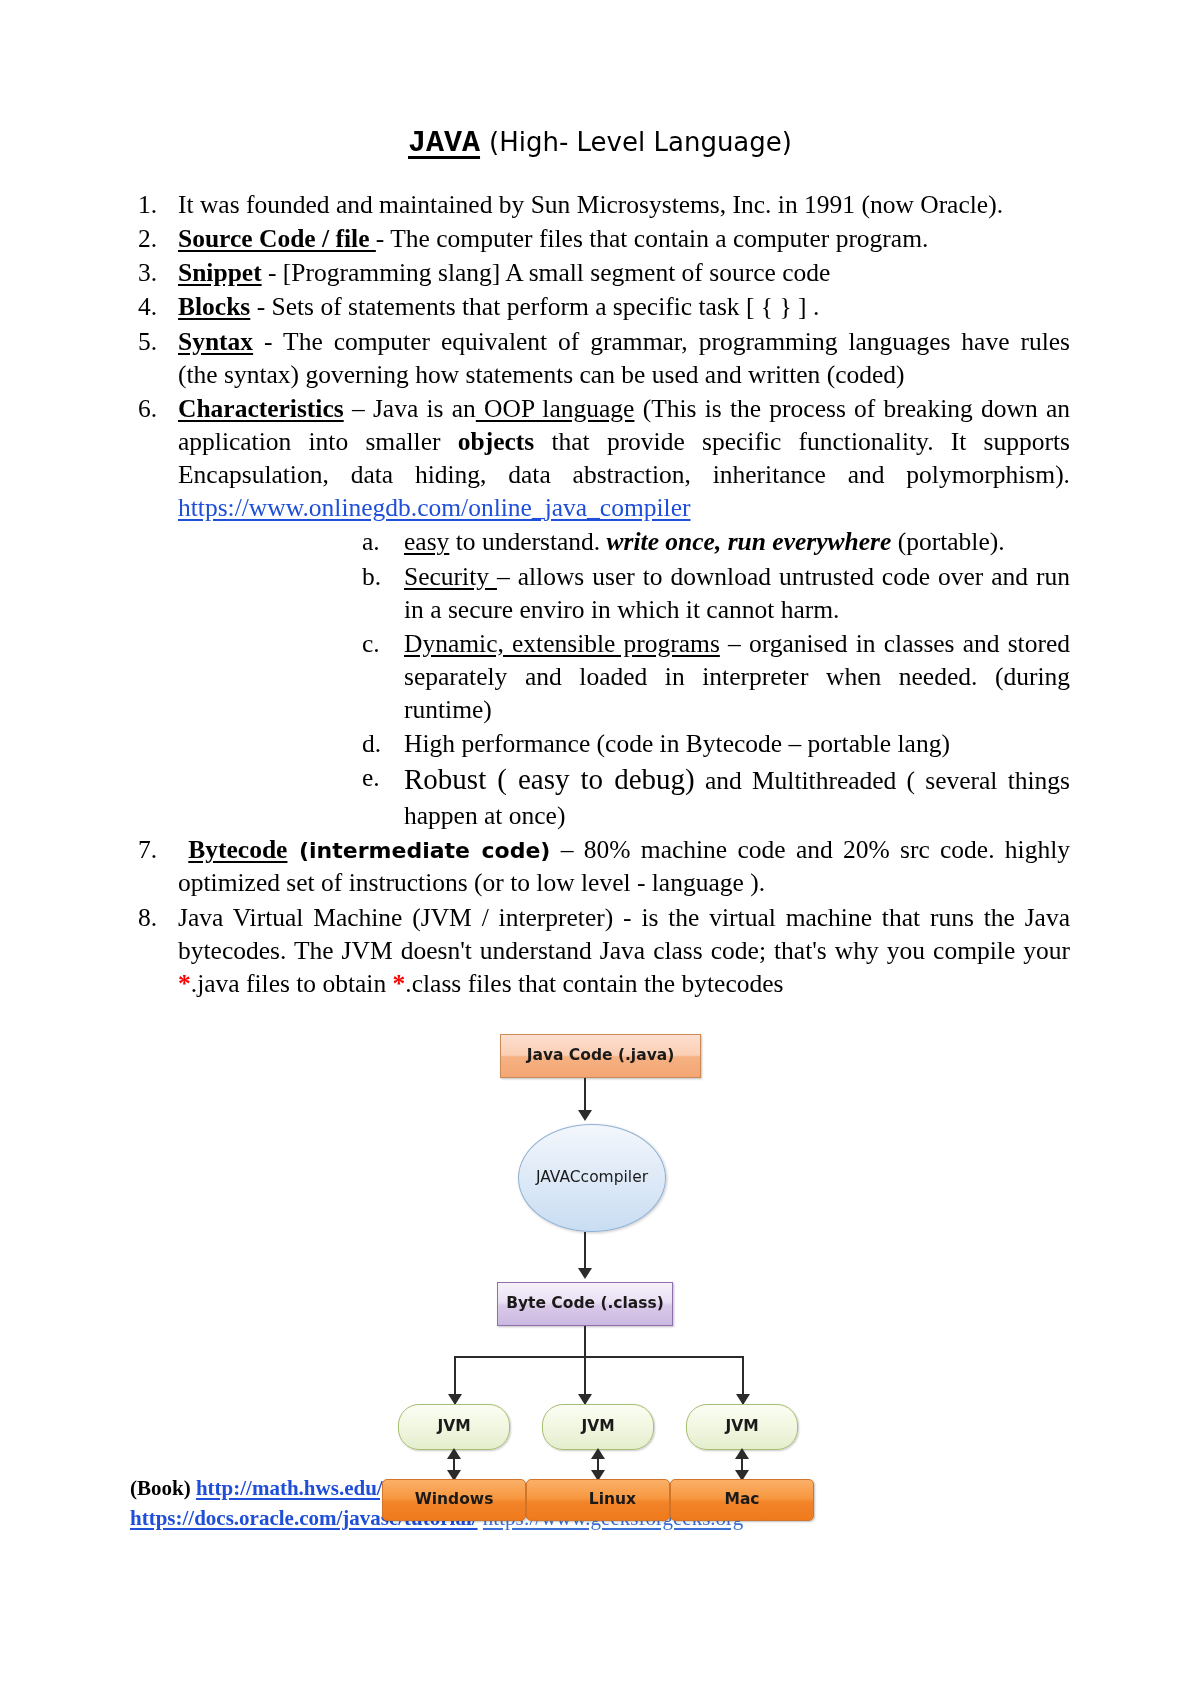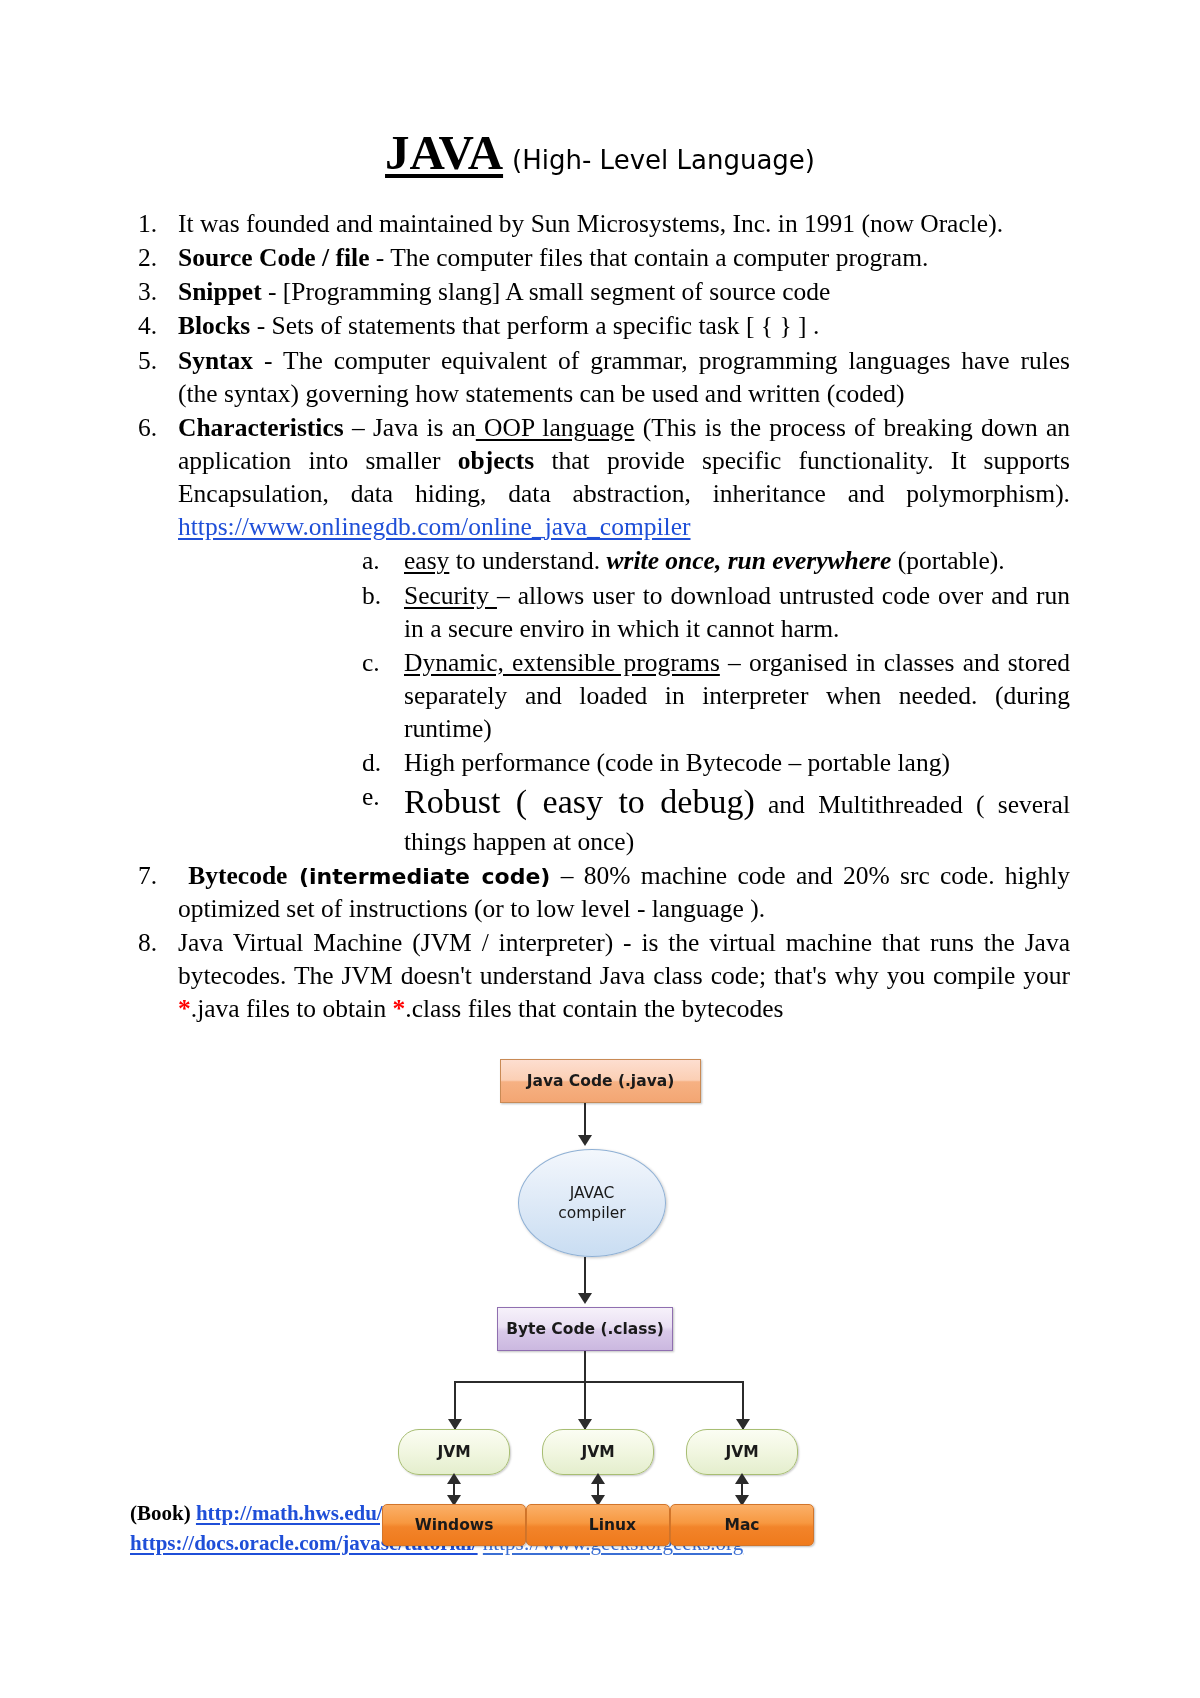--- a/index.html
+++ b/index.html
@@ -10,22 +10,22 @@
     font-family:"Liberation Serif", serif;
     color:#000000;
     position:relative;
     overflow:hidden;
   }
   .page { padding:128px 130px 0 130px; position:relative; width:1200px; }
 
   
   .title-row { text-align:center; margin:0 0 30px 0; line-height:1.0; }
   .title-main {
-    font-family:Liberation Serif, serif;
-    font-size:49px; font-weight:bold;
+    font-family:Liberation Mono, monospace;
+    font-size:30px; font-weight:bold;
     text-decoration:underline;
     text-underline-offset:5px;
     letter-spacing:0px;
   }
   .title-sub {
     font-family:"DejaVu Sans", sans-serif;
     font-size:26px; font-weight:normal;
     margin-left:9px;
   }
 
@@ -60,29 +60,29 @@
     margin-bottom:1px;
   }
   ol.lvl2 > li > .num {
     position:absolute; left:2px; top:0;
     width:38px; text-align:left;
   }
 
   
   .b  { font-weight:bold; }
   .u  { text-decoration:underline; text-underline-offset:3px; }
-  .bu { font-weight:bold; text-underline-offset:3px; }
+  .bu { font-weight:bold; text-decoration:underline; text-underline-offset:3px; }
   .bi { font-weight:bold; font-style:italic; }
   .sans-b { font-family:"DejaVu Sans", sans-serif; font-weight:bold; font-size:22px; }
   .red { color:#ff0000; font-weight:bold; }
   .lnk {
     color:#1f4fd8; text-decoration:underline; text-underline-offset:3px;
     cursor:pointer;
   }
-  .big { font-size:34px; }
+  .big { font-size:29px; }
 
   
   .diagram {
     position:relative;
     width:1200px; height:420px;
     margin:14px 0 0 -130px;
     font-family:"DejaVu Sans", sans-serif;
   }
   .node {
     position:absolute;
@@ -98,21 +98,21 @@
     border:1px solid #c98a55;
     box-shadow:1px 1px 2px rgba(0,0,0,.25);
     font-weight:bold;
   }
   .ell-javac {
     left:518px; top:110px; width:148px; height:108px;
     border-radius:50%;
     background:linear-gradient(to bottom,#f3f7fc 0%,#e2ecf8 40%,#c9ddf2 100%);
     border:1px solid #8fb0d4;
     box-shadow:1px 1px 3px rgba(0,0,0,.22);
-    flex-direction:column;
+    flex-direction:row;
   }
   .box-byte {
     left:497px; top:268px; width:176px; height:44px;
     background:linear-gradient(to bottom,#f6f1fa 0%,#eae0f3 45%,#d9c9e9 55%,#cbb8e0 100%);
     border:1px solid #8f6fb0;
     box-shadow:1px 1px 2px rgba(0,0,0,.25);
     font-weight:bold;
   }
   .box-jvm {
     top:390px; width:112px; height:46px;

